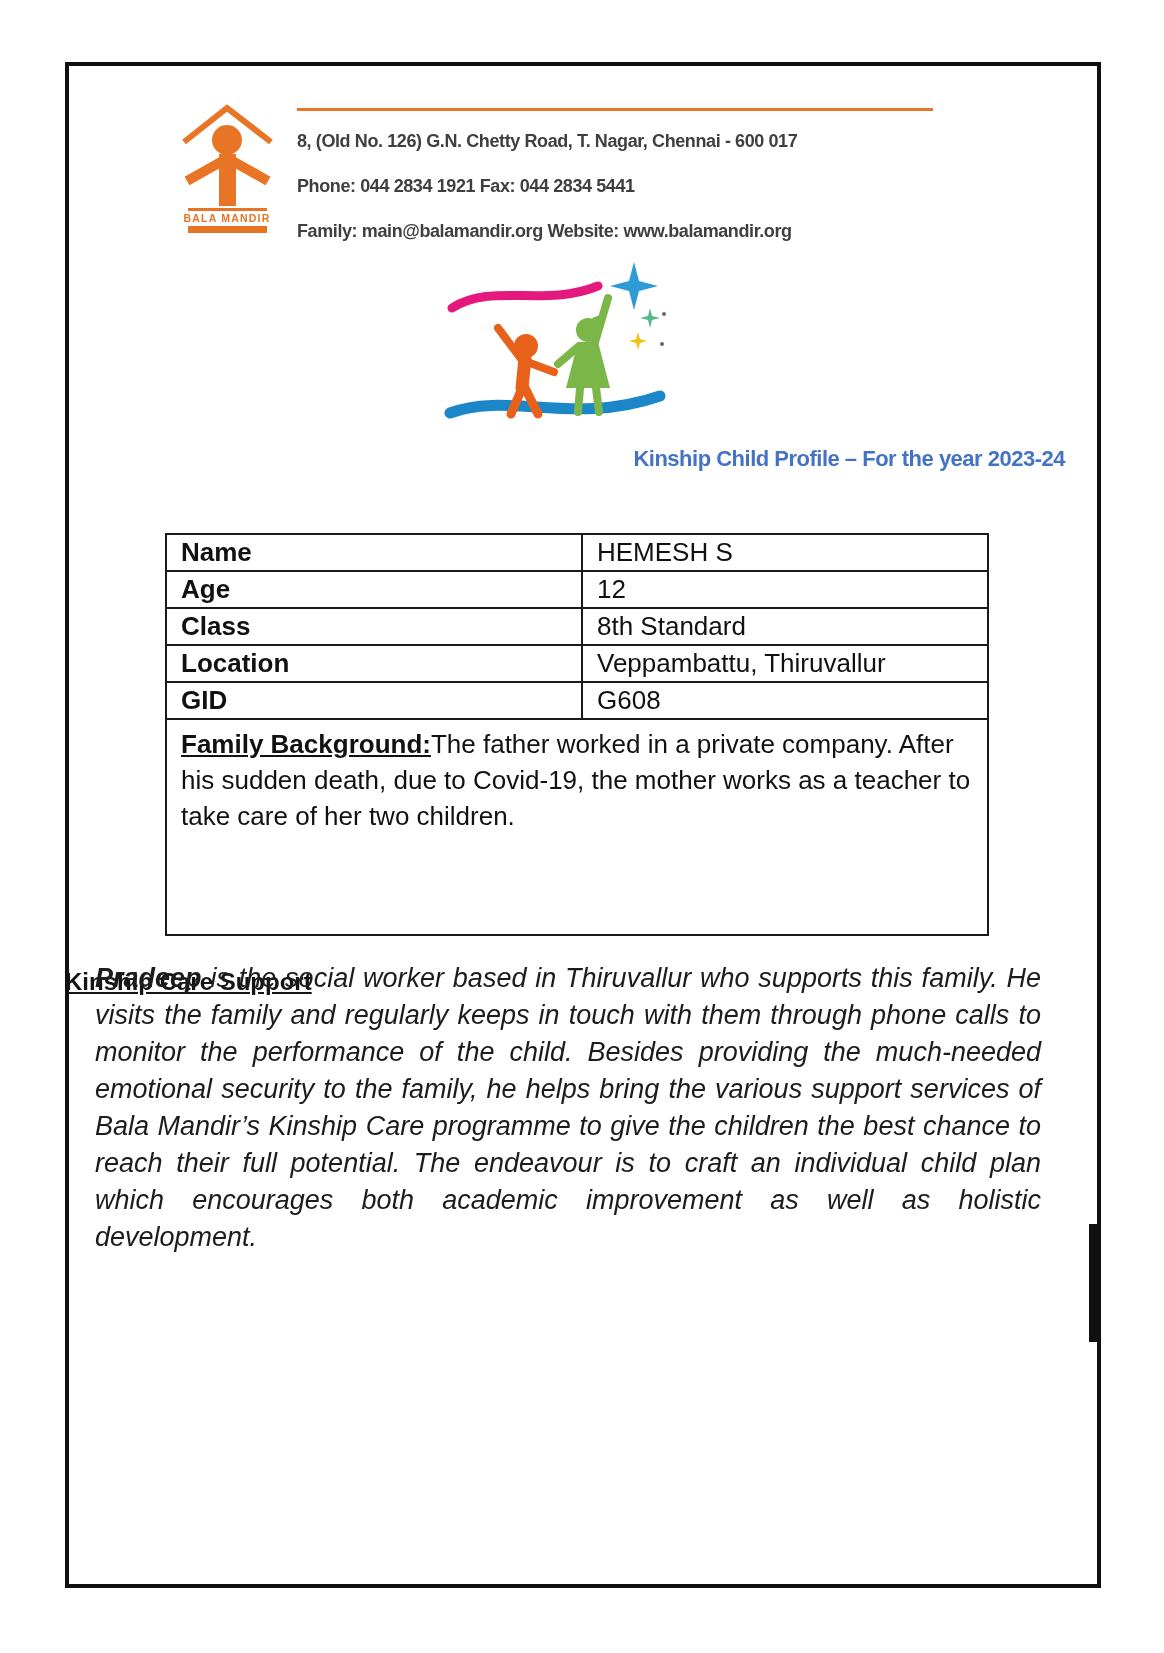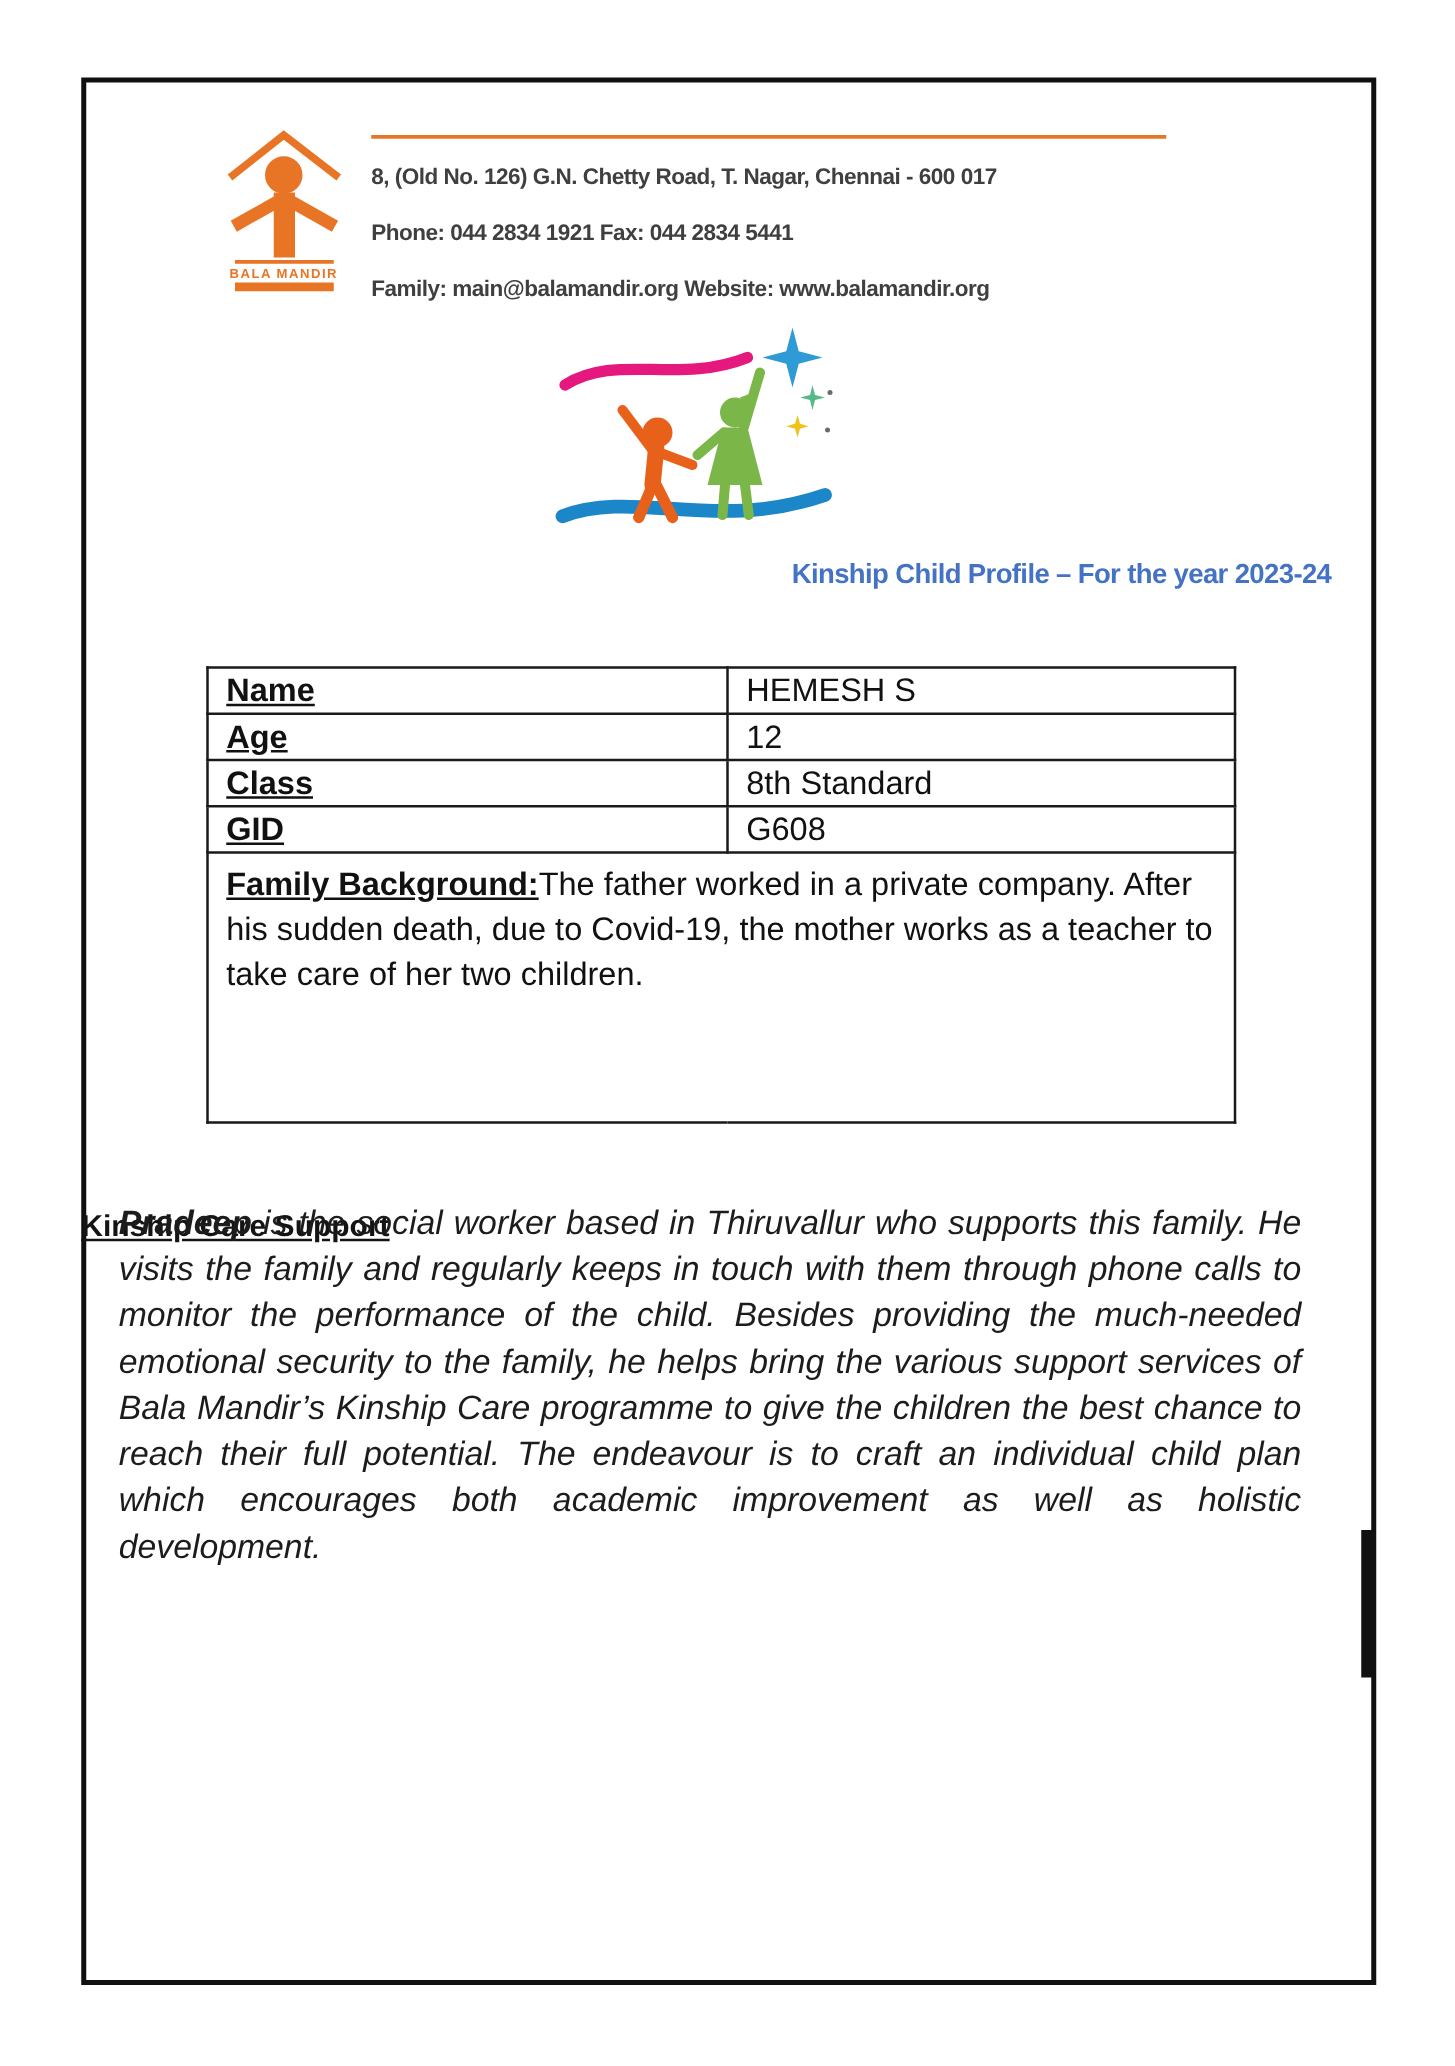--- a/index.html
+++ b/index.html
@@ -47,21 +47,21 @@
 
   
   .profile-table {
     position:absolute; left:165px; top:533px; width:824px;
     border-collapse:collapse; table-layout:fixed;
   }
   .profile-table td {
     border:2px solid #1a1a1a; font-size:26px;
     padding:2px 14px; height:35px; overflow:hidden;
   }
-  .profile-table td.lbl { width:416px; font-weight:bold;text-decoration:underline; }
+  .profile-table td.lbl { width:416px; font-weight:bold; }
   .fb-cell {
     height:216px !important; vertical-align:top;
     padding-top:6px !important; line-height:36px;
   }
   .fb-label { font-weight:bold; text-decoration:underline; margin-right:0; }
 
   
   .section-heading {
     position:absolute; left:65px; top:968px; width:1000px;
     text-align:left; font-size:24px; font-weight:bold; color:#141414;
@@ -144,20 +144,24 @@
     </tr>
     <tr>
       <td class="lbl">Age</td>
       <td>12</td>
     </tr>
     <tr>
       <td class="lbl">Class</td>
       <td>8th Standard</td>
     </tr>
     <tr>
+      <td class="lbl">Location</td>
+      <td>Veppambattu, Thiruvallur</td>
+    </tr>
+    <tr>
       <td class="lbl">GID</td>
       <td>G608</td>
     </tr>
     <tr>
       <td class="fb-cell" colspan="2"><span class="fb-label">Family Background:</span><span>The father worked in a private company. After his sudden death, due to Covid-19, the mother works as a teacher to take care of her two children.</span></td>
     </tr>
   </tbody>
 </table>
 
 <div class="section-heading"><span class="u">Kinship Care Support</span></div>

